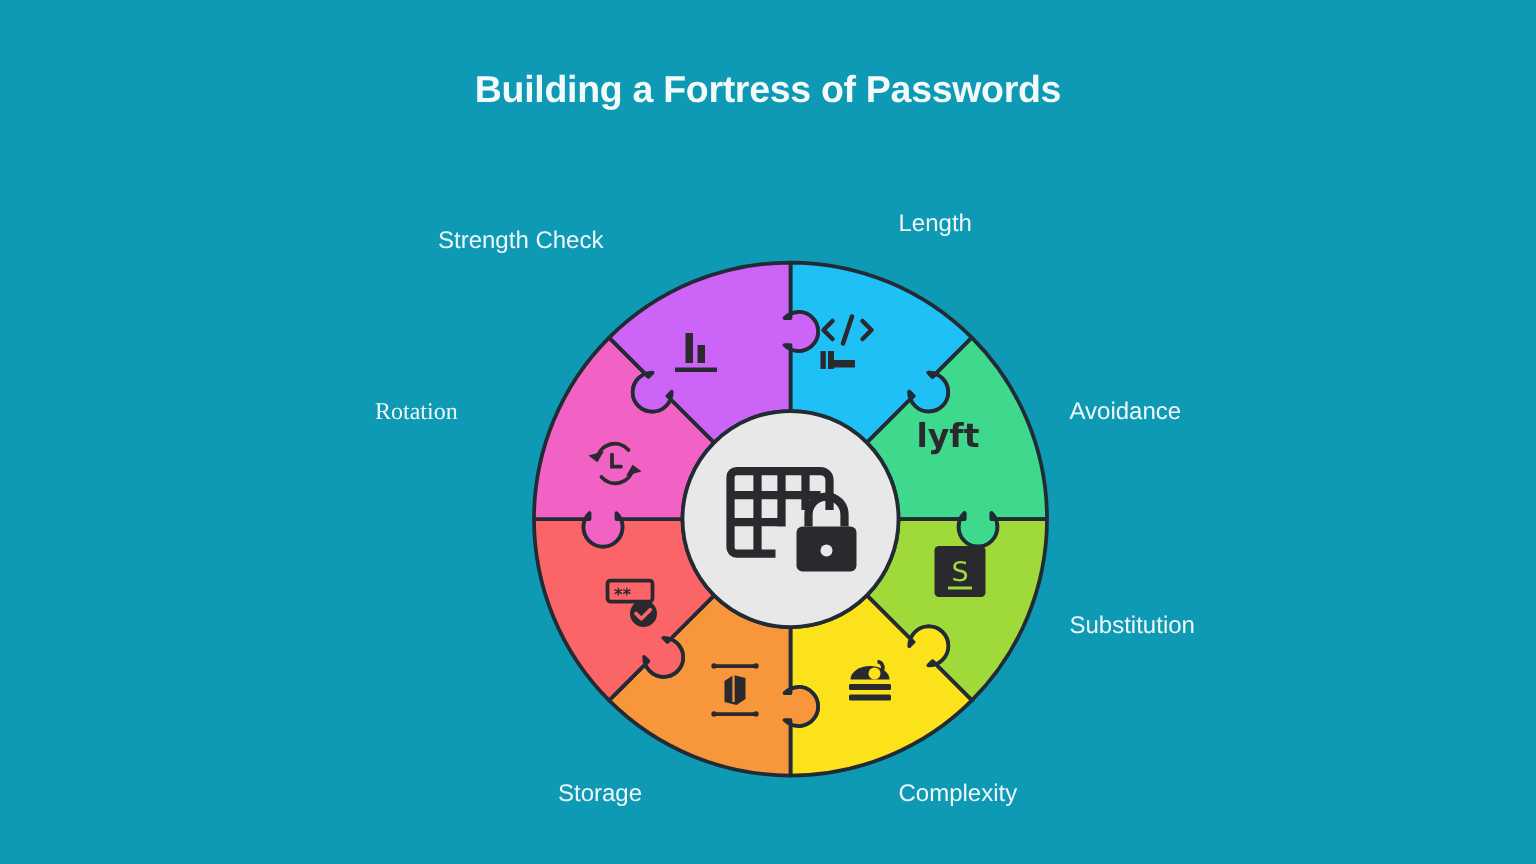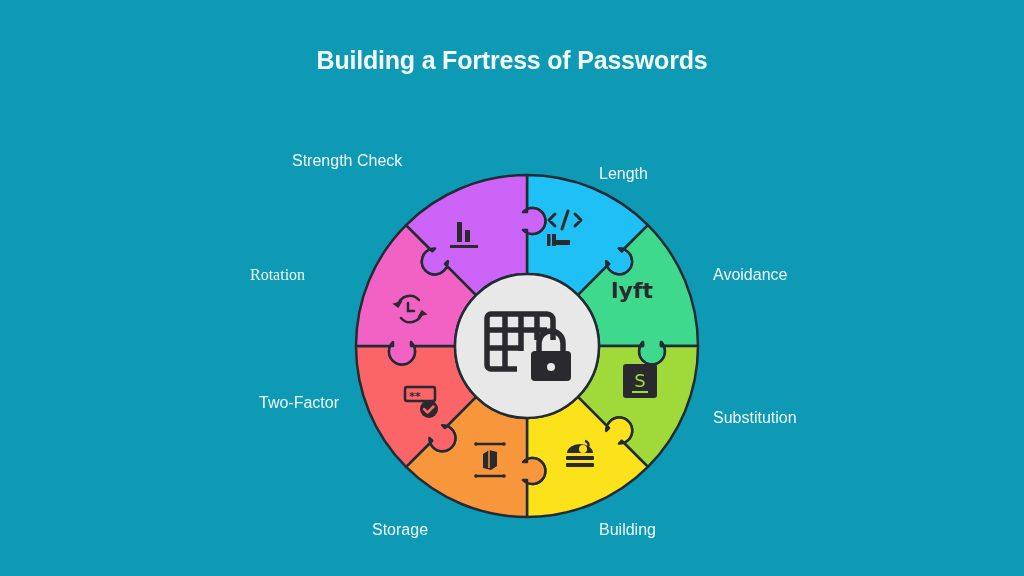--- a/index.html
+++ b/index.html
@@ -89,21 +89,20 @@
         <path d="M-10 23 H-36 a4 4 0 0 1 -4 -4 V-28 a4 4 0 0 1 4 -4 H20 a6 6 0 0 1 6 6 V-6" fill="none" stroke="#2A2A2E" stroke-width="5.5" stroke-linejoin="round"></path>
     <path d="M-22 -32 V23 M-6 -32 V5 M10 -32 V-6 M-40 -16 H20 M-40 2 H-6" stroke="#2A2A2E" stroke-width="5.5"></path>
     <rect x="4" y="5" width="40" height="30" rx="4" fill="#2A2A2E"></rect>
     <path d="M12 5 V-3 a12 12 0 0 1 24 0 V5" fill="none" stroke="#2A2A2E" stroke-width="5.5"></path>
     <circle cx="24" cy="21" r="4" fill="#E8E8E8"></circle>
       </g>
     </g>
 </svg>
 
 <div class="label" style="left:292px; top:147px;">Strength Check</div>
-<div class="label" style="left:599px; top:160px;">Length</div>
+<div class="label" style="left:599px; top:136px;">Length</div>
 <div class="label" style="left:713px; top:261px;">Avoidance</div>
 <div class="label" style="left:250px; top:261px;font-family:Liberation Serif, serif;">Rotation</div>
 <div class="label" style="left:713px; top:404px;">Substitution</div>
 <div class="label right-align" style="right:685px; top:389px;">
-  <div>Two-Factor</div>
 </div>
 <div class="label" style="left:372px; top:516px;">Storage</div>
-<div class="label" style="left:599px; top:516px;">Building</div>
+<div class="label" style="left:599px; top:516px;">Complexity</div>
 
 </body></html>

